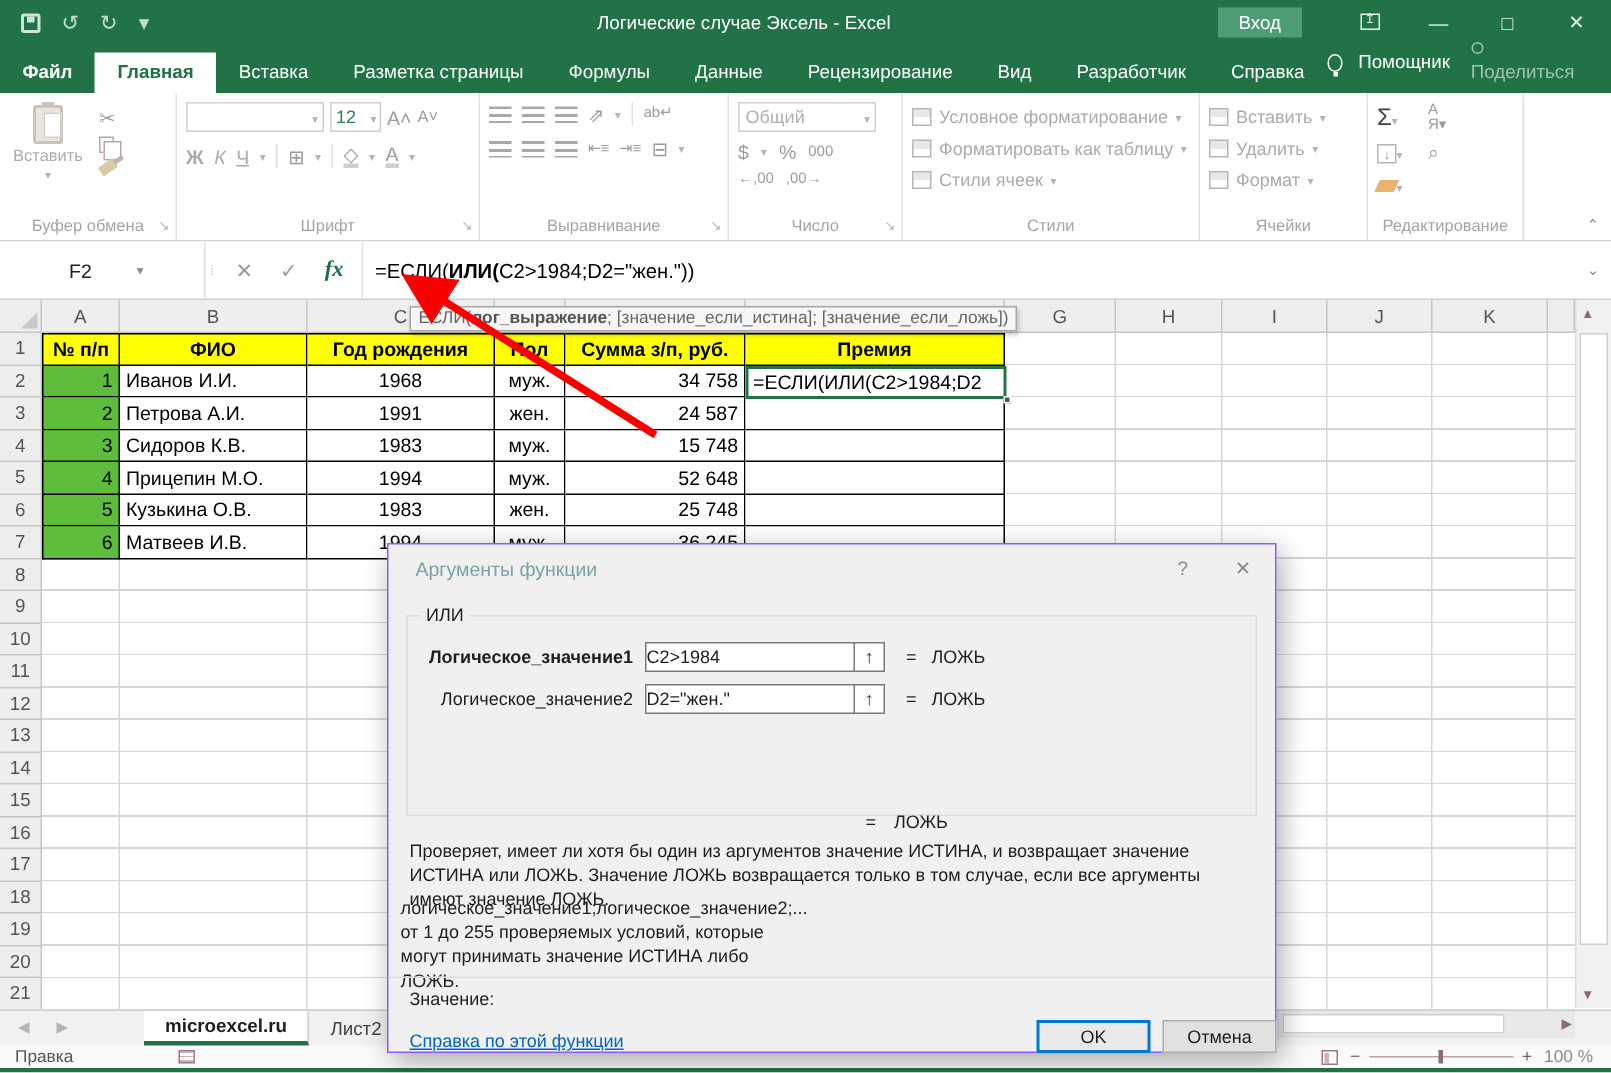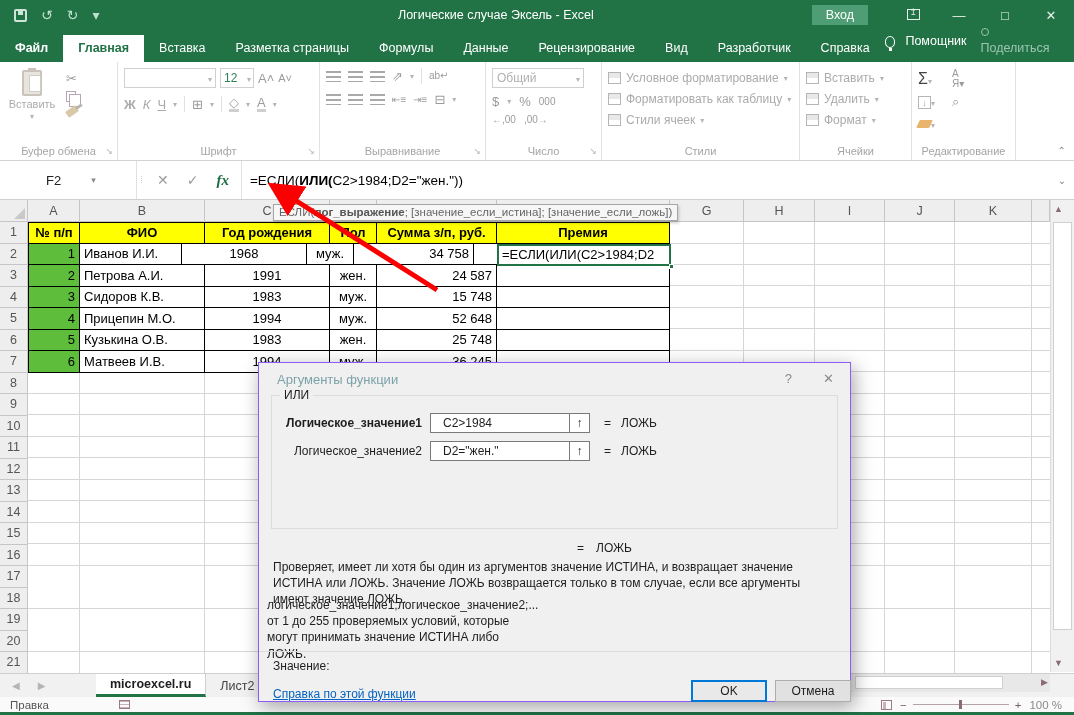--- a/index.html
+++ b/index.html
@@ -158,26 +158,26 @@
   .ztrack{width:96px;height:1px;background:#b5a1a8;position:relative;}
   .zthumb{position:absolute;left:46px;top:-4px;width:3px;height:9px;background:#8a6a73;}
   .zoomval{color:#8a8a8a;font-size:11.5px;}
   .greenstrip{position:absolute;left:0;top:712px;width:1074px;height:3px;background:var(--green);}
 
   
   .dialog{position:absolute;left:258px;top:362px;width:593px;height:340px;background:var(--dlg-bg);border:1px solid #8b5cf6;box-shadow:3px 5px 18px rgba(0,0,0,.35);z-index:50;font-size:12px;color:#1e1e1e;}
   .dlg-title{position:absolute;left:18px;top:9px;color:#7ba2a8;font-size:13px;}
   .dlg-help{position:absolute;right:58px;top:8px;color:#8a8a8a;font-size:13px;}
   .dlg-close{position:absolute;right:16px;top:8px;color:#8a8a8a;font-size:13px;}
-  .groupbox{position:absolute;left:12px;top:32px;width:567px;height:134px;border:1px solid #dcdcdc;}
+  .groupbox{position:absolute;left:12px;top:47px;width:567px;height:134px;border:1px solid #dcdcdc;}
   .groupbox-label{position:absolute;left:8px;top:-8px;background:var(--dlg-bg);padding:0 4px;font-size:12px;color:#1e1e1e;}
   .fieldrow{position:absolute;left:0;width:100%;height:22px;display:flex;align-items:center;}
   .flabel{width:138px;text-align:right;margin-left:12px;}
   .flabel.bold{font-weight:bold;}
-  .finput{margin-left:8px;width:140px;height:20px;border:1px solid #7a7a7a;background:#fff;display:flex;align-items:center;padding:0 12px;font-size:12px;}
+  .finput{margin-left:8px;width:140px;height:20px;border:1px solid #7a7a7a;background:#fff;display:flex;align-items:center;padding:0 0;font-size:12px;}
   .fcollapse{width:20px;height:20px;border:1px solid #7a7a7a;border-left:none;background:#fff;display:flex;align-items:center;justify-content:center;font-weight:bold;font-size:12px;color:#222;}
   .feq{margin-left:14px;color:#222;}
   .fres{margin-left:10px;color:#222;}
   .midresult{position:absolute;left:318px;top:178px;display:flex;gap:12px;}
   .dlg-desc{position:absolute;left:14px;top:196px;width:566px;line-height:1.35;color:#1e1e1e;}
   .paramrow{position:absolute;left:0;top:234px;width:100%;display:flex;}
   .param-label{width:316px;text-align:right;font-weight:bold;}
   .param-desc{margin-left:8px;width:250px;line-height:1.35;}
   .dlg-sep{position:absolute;left:0;top:288px;width:100%;border-top:1px solid #dcdcdc;}
   .value-label{position:absolute;left:14px;top:296px;}
@@ -439,21 +439,21 @@
     <div class="trow">
       <div class="tcell hdr-cell" style="width: 52px;">№ п/п</div>
       <div class="tcell hdr-cell" style="width: 125px;">ФИО</div>
       <div class="tcell hdr-cell" style="width: 125px;">Год рождения</div>
       <div class="tcell hdr-cell" style="width: 47px;">Пол</div>
       <div class="tcell hdr-cell" style="width: 120px;">Сумма з/п, руб.</div>
       <div class="tcell hdr-cell" style="width: 173px;">Премия</div>
     </div>
     <div class="trow">
       <div class="tcell c-num" style="width: 52px;">1</div>
-      <div class="tcell c-fio" style="width: 102px;">Иванов И.И.</div>
+      <div class="tcell c-fio" style="width: 125px;">Иванов И.И.</div>
       <div class="tcell c-year" style="width: 125px;">1968</div>
       <div class="tcell c-pol" style="width: 47px;">муж.</div>
       <div class="tcell c-sum" style="width: 120px;">34 758</div>
       <div class="tcell c-prem" style="width: 173px;"></div>
     </div>
     <div class="trow">
       <div class="tcell c-num" style="width: 52px;">2</div>
       <div class="tcell c-fio" style="width: 125px;">Петрова А.И.</div>
       <div class="tcell c-year" style="width: 125px;">1991</div>
       <div class="tcell c-pol" style="width: 47px;">жен.</div>

